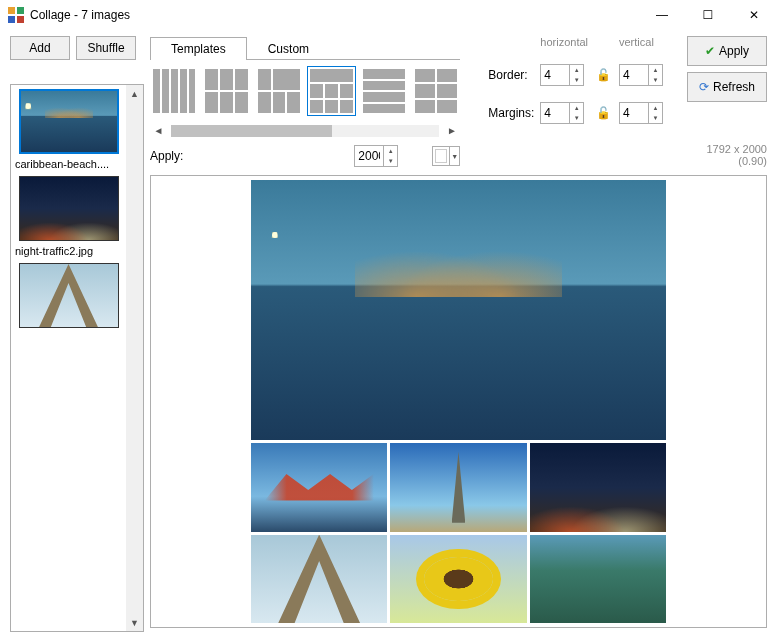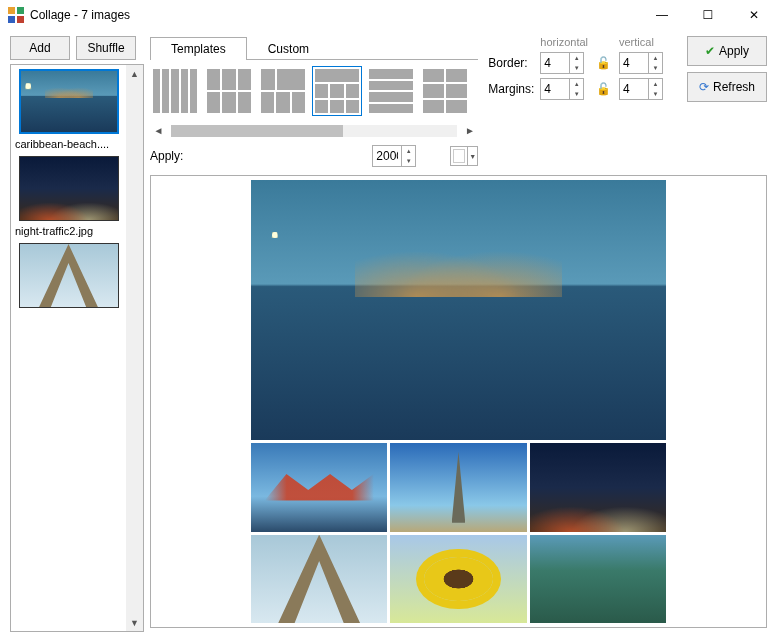--- a/index.html
+++ b/index.html
@@ -6,21 +6,21 @@
 html, body { width: 777px; height: 638px; background: #fff; overflow: hidden; }
 
 .titlebar { height: 30px; display: flex; align-items: center; padding-left: 8px; }
 .titlebar .app-icon { width: 16px; height: 16px; margin-right: 6px; display: inline-flex; }
 .title-text { flex: 1; }
 .win-btn { width: 46px; height: 30px; display: flex; align-items: center; justify-content: center; }
 .btn { background: #f0f0f0; border: 1px solid #adadad; padding: 4px 0; width: 60px; text-align: center; cursor: pointer; }
 
 .main { display: flex; height: calc(638px - 30px); }
 .left-col { width: 144px; padding: 6px 0 6px 10px; display: flex; flex-direction: column; }
-.left-btns { display: flex; flex-direction: row; gap: 6px; margin-bottom: 4px; }
+.left-btns { display: flex; flex-direction: row; gap: 6px; margin-bottom: 24px; }
 .left-btns .row { display: flex; gap: 6px; }
 
 .thumb-panel { border: 1px solid #adadad; flex: 1; display: flex; min-height: 0; }
 .thumb-list { flex: 1; overflow-y: hidden; padding: 4px; }
 .thumb-scrollbar { width: 17px; background: #f0f0f0; display: flex; flex-direction: column; align-items: center; }
 .sb-btn { width: 17px; height: 17px; background: #f0f0f0; display: flex; align-items: center; justify-content: center; color: #555; font-size: 9px; }
 .sb-track { flex: 1; position: relative; }
 .sb-thumb { position: absolute; top: 0; left: 2px; right: 2px; height: 120px; background: #c0c0c0; }
 
 .thumb-item { margin-bottom: 6px; text-align: left; }
@@ -40,21 +40,21 @@
 .tmpl { width: 50px; height: 50px; background: #fff; padding: 2px; border: 1px solid transparent; cursor: pointer; display: flex; flex-direction: column; gap: 2px; }
 .tmpl.selected { border: 1px solid #0078d7; }
 .tmpl .r { display: flex; gap: 2px; flex: 1; }
 .tmpl .c { background: #a8a8a8; flex: 1; }
 
 .tmpl-scroll { display: flex; align-items: center; gap: 4px; height: 17px; }
 .tmpl-scroll .track { flex: 1; height: 12px; background: #f0f0f0; position: relative; }
 .tmpl-scroll .th { position: absolute; left: 0; top: 0; bottom: 0; width: 60%; background: #c0c0c0; }
 .tmpl-scroll .arr { width: 17px; text-align: center; color: #555; font-size: 10px; cursor: pointer; }
 
-.spacing-grid { display: grid; grid-template-columns: auto auto auto auto auto; gap: 4px 6px; align-items: center; }
+.spacing-grid { display: grid; grid-template-columns: auto auto auto auto auto; gap: 16px 6px; align-items: center; margin-left: 18px; }
 .num-input { border: 1px solid #adadad; width: 44px; height: 22px; display: flex; }
 .num-input input { border: none; width: 28px; padding: 0 3px; font-size: 12px; }
 .spinner { width: 16px; display: flex; flex-direction: column; border-left: 1px solid #adadad; }
 .spinner div { flex: 1; display: flex; align-items: center; justify-content: center; font-size: 6px; color: #555; cursor: pointer; }
 .lbl-sm { color: #888; font-size: 11px; }
 .lock-ico { color: #888; padding: 0 2px; cursor: pointer; }
 
 .size-row { display: flex; align-items: center; gap: 8px; margin-top: 6px; }
 .color-sw { width: 28px; height: 20px; border: 1px solid #adadad; display: flex; }
 .color-sw .patch { flex: 1; margin: 2px; background: #fff; border: 1px solid #ccc; }
@@ -301,20 +301,21 @@
       <div class="action-col">
         <div class="abtn">
           <span style="color:#2a9a2a">✔</span>
           <span>Apply</span>
         </div>
         <div class="abtn">
           <span style="color:#3a7ad0">⟳</span>
           <span>Refresh</span>
         </div>
         <div style="flex:1"></div>
+        <div class="dim-text">1792 x 2000 (0.90)</div>
       </div>
     </div>
 
     <div class="canvas-wrap">
       <div class="collage">
         <div class="img big pier-night lights"></div>
         <div class="row">
           <div class="img bridge"></div>
           <div class="img eiffel-day"></div>
           <div class="img night"></div>

